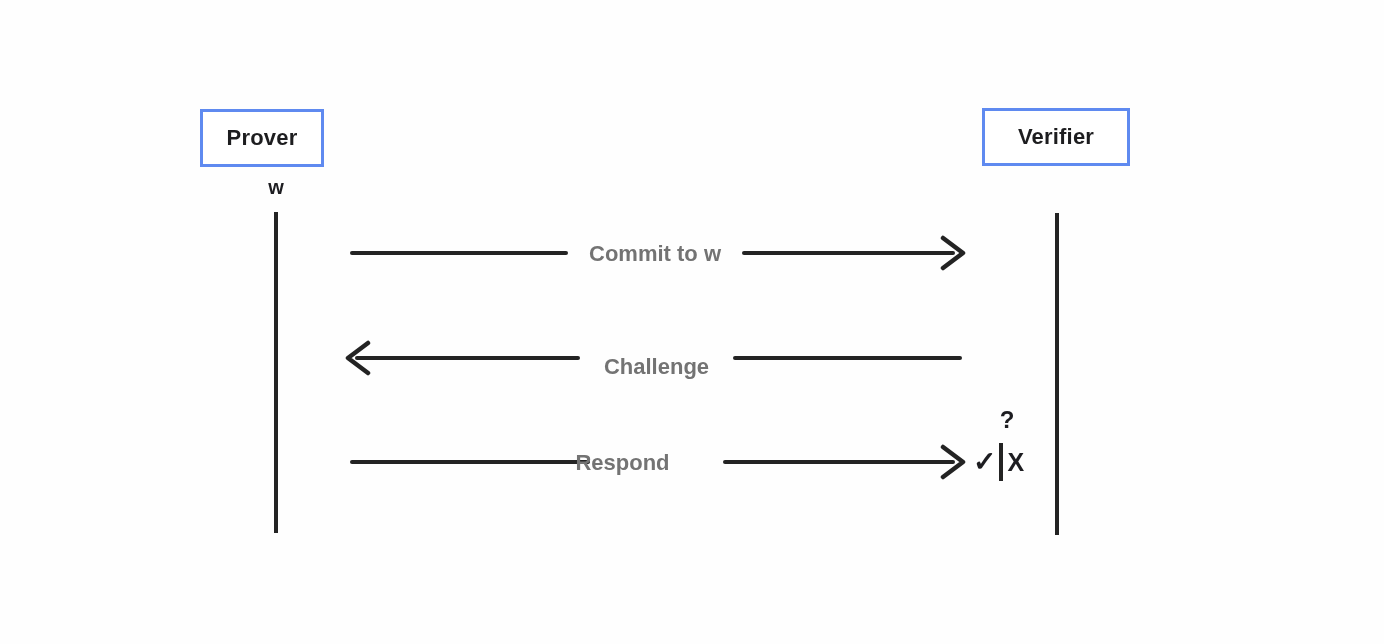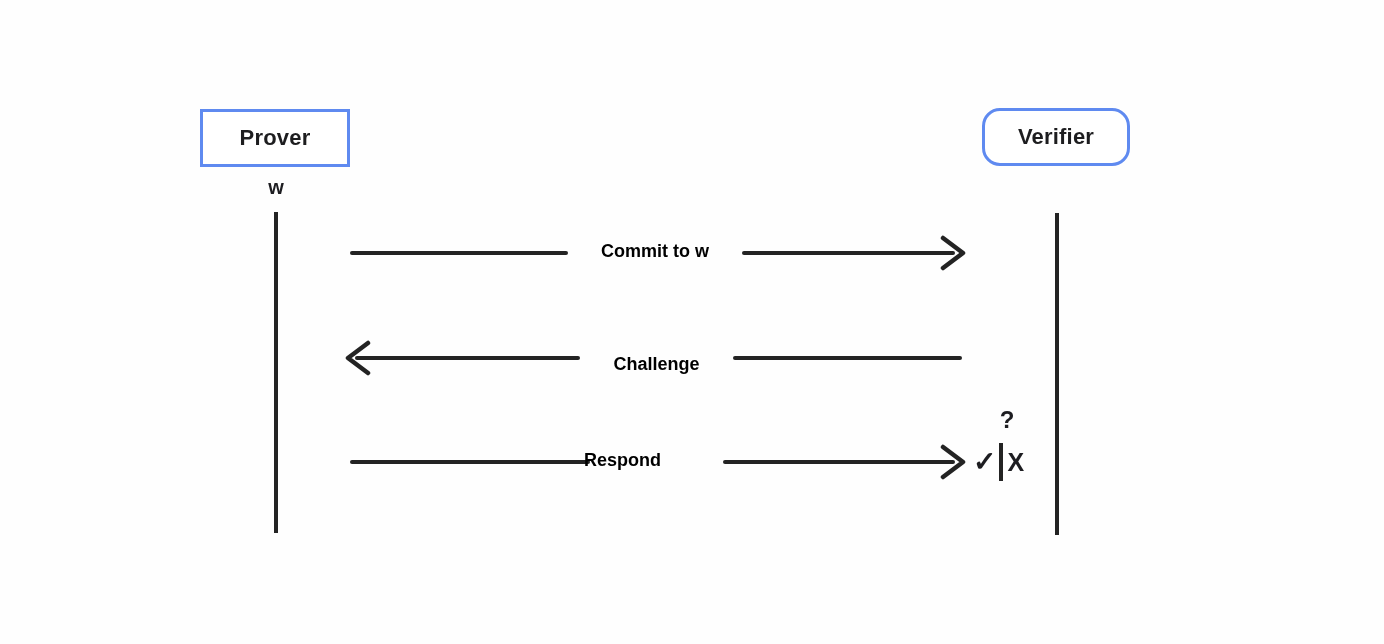--- a/index.html
+++ b/index.html
@@ -22,22 +22,22 @@
     align-items:center;
     justify-content:center;
     box-sizing:border-box;
   }
   .actor-box .actor-label{
     font-size:22px;
     font-weight:700;
     color:#1d1d1f;
     letter-spacing:0.2px;
   }
-  #prover-box{left:200px;top:109px;width:150px;height:58px;justify-content:center;}
-  #verifier-box{left:982px;top:108px;width:148px;height:58px;border-radius:18px;}
+  #prover-box{left:200px;top:109px;width:124px;height:58px;justify-content:center;}
+  #verifier-box{left:982px;top:108px;width:148px;height:58px;}
   .witness{
     position:absolute;
     left:256px;top:176px;width:40px;
     text-align:center;
     font-size:20px;font-weight:700;color:#1d1d21;
   }
   .lifeline{
     position:absolute;
     width:4px;
     background:#232323;
@@ -46,23 +46,23 @@
   #verifier-lifeline{left:1055px;top:213px;height:322px;}
   .hline{
     position:absolute;
     height:4px;
     background:#232323;
     border-radius:2px;
   }
   .msg-label{
     position:absolute;
     text-align:center;
-    font-size:18px;
+    font-size:22px;
     font-weight:700;
-    color:#000000;
+    color:#737373;
     white-space:nowrap;
   }
   .arrowhead{position:absolute;}
   
   #m1-left{left:350px;top:251px;width:218px;}
   #m1-label{left:568px;top:241px;width:174px;}
   #m1-right{left:742px;top:251px;width:213px;}
   #m1-head{left:940px;top:235px;}
   
   #m2-head{left:345px;top:340px;}

